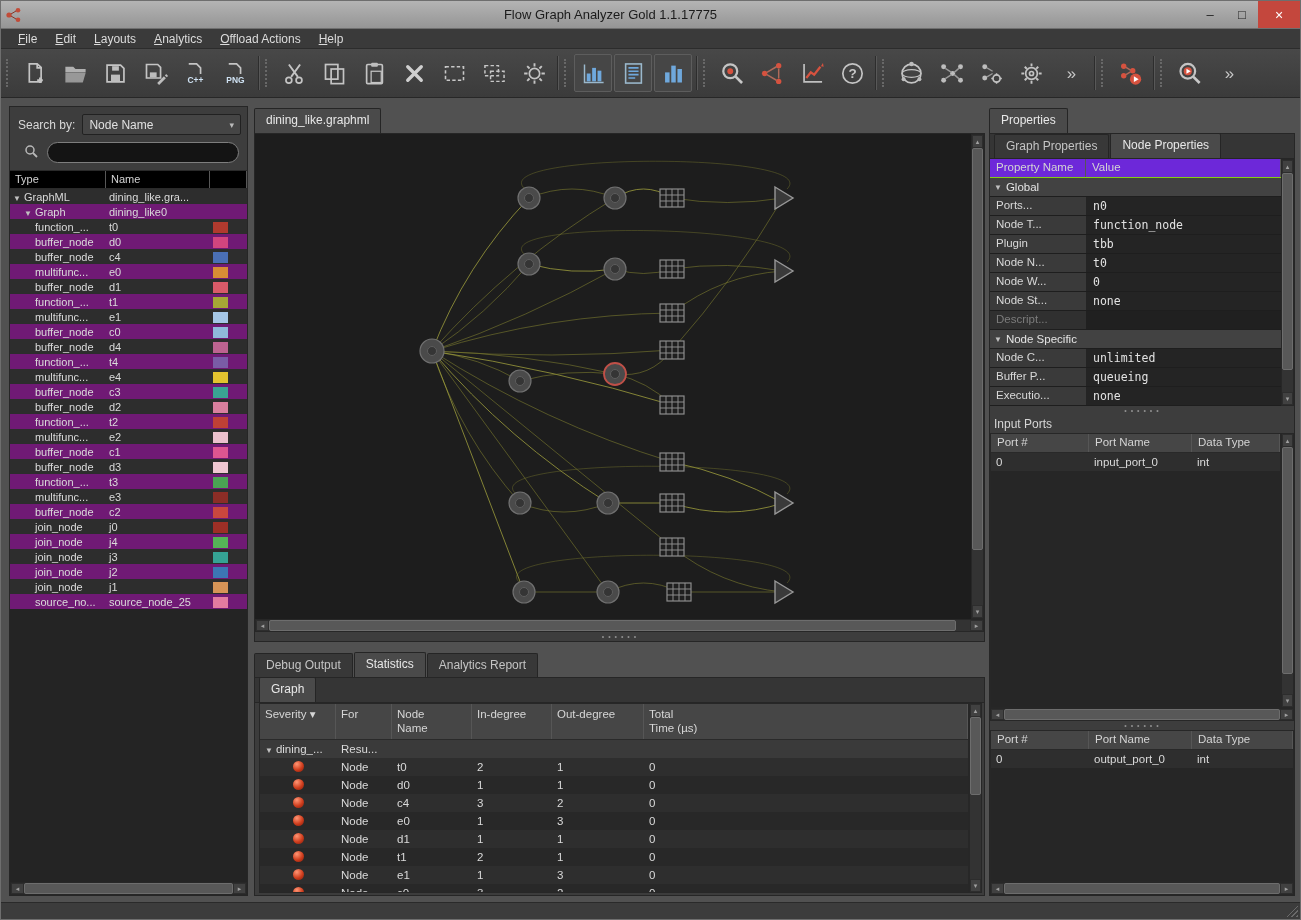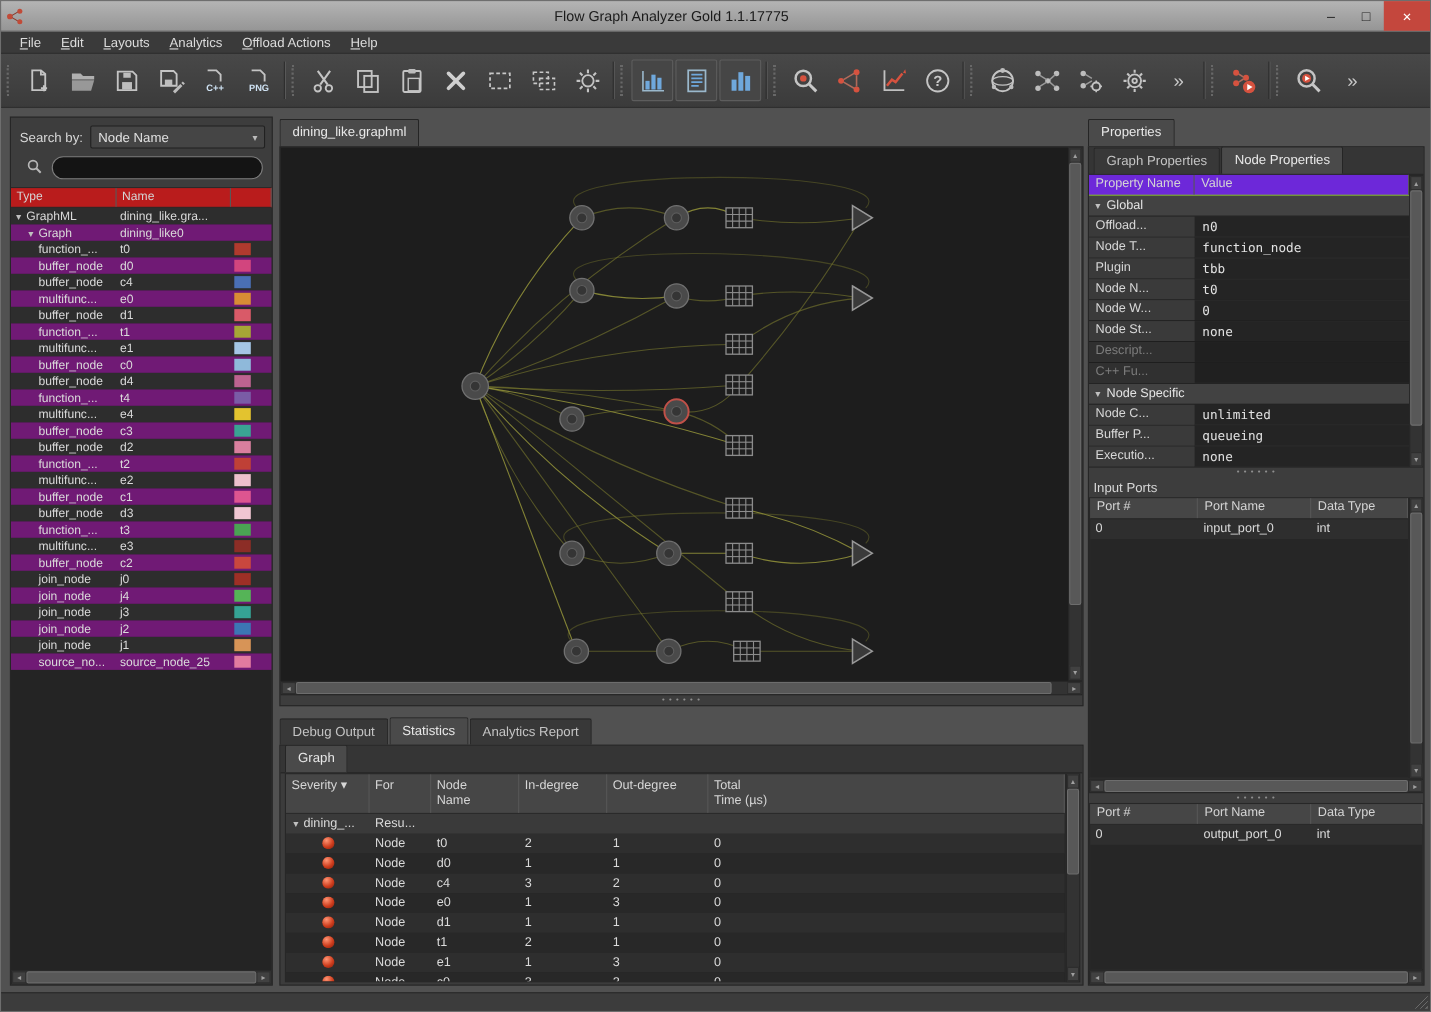--- a/index.html
+++ b/index.html
@@ -50,21 +50,21 @@
   .tabscroll{width:17px;height:18px;margin:0 1px 3px 0;background:#3e3e3e;border:1px solid #2a2a2a;color:#c46a58;font-size:8px;display:flex;align-items:center;justify-content:center;border-radius:2px}
   .pbody{flex:1;border:1px solid #262626;background:#3d3d3d;display:flex;flex-direction:column;min-height:0}
 
   
   .search-row{display:flex;align-items:center;gap:7px;padding:7px 6px 4px 8px}
   .combo{flex:1;height:21px;background:#454545;border:1px solid #212121;border-radius:2px;display:flex;align-items:center;padding:0 6px;color:#e0e0e0}
   .combo .lbl{flex:1}
   .combo .caret{color:#bbb;font-size:9px}
   .search2-row{display:flex;align-items:center;gap:8px;padding:3px 8px 7px 14px}
   .search-input{flex:1;height:21px;border-radius:11px;background:#141414;border:1px solid #7e7e7e;color:#ddd;padding:0 10px;font-size:12px;outline:none}
-  .tree-head{display:grid;grid-template-columns:96px 104px 1fr;height:19px;background:#b91c1c;border-top:1px solid #2a2a2a;border-bottom:1px solid #2a2a2a}
+  .tree-head{display:grid;grid-template-columns:96px 104px 1fr;height:19px;background:#000000;border-top:1px solid #2a2a2a;border-bottom:1px solid #2a2a2a}
   .tree-head .th{border-right:1px solid #585858;padding:2px 5px;font-size:11px;color:#d4d4d4;overflow:hidden}
   .tree-rows{flex:1;background:#242424;overflow:hidden}
   .trow{display:grid;grid-template-columns:96px 104px 1fr;height:15px;background:#2d2d2d;align-items:center}
   .trow.alt{background:#701a75}
   .tcell{font-size:11px;white-space:nowrap;overflow:hidden;text-overflow:ellipsis;padding:0 3px;color:#dadada}
   .exp{font-size:8px;color:#c0c0c0;margin-right:3px}
   .swatch{display:inline-block;width:15px;height:11px;vertical-align:middle}
 
   
   .hscroll{height:13px;background:#333;border:1px solid #272727;display:flex;flex:none}
@@ -886,21 +886,21 @@
           </div>
         <div class="prop-wrap">
           <div class="prop-table">
             <div class="prop-head" id="prop-head">
                 <div class="th">Property Name</div>
                 <div class="th">Value</div>
               </div>
             <div id="prop-rows">
                 <div class="prow group"><span class="exp">▼</span>Global</div>
                 <div class="prow">
-                  <div class="pname">Offload...</div>
+                  <div class="pname">Ports...</div>
                   <div class="pval">n0</div>
                 </div>
                 <div class="prow">
                   <div class="pname">Node T...</div>
                   <div class="pval">function_node</div>
                 </div>
                 <div class="prow">
                   <div class="pname">Plugin</div>
                   <div class="pval">tbb</div>
                 </div>
@@ -911,24 +911,20 @@
                 <div class="prow">
                   <div class="pname">Node W...</div>
                   <div class="pval">0</div>
                 </div>
                 <div class="prow">
                   <div class="pname">Node St...</div>
                   <div class="pval">none</div>
                 </div>
                 <div class="prow disabled">
                   <div class="pname">Descript...</div>
-                  <div class="pval"></div>
-                </div>
-                <div class="prow disabled">
-                  <div class="pname">C++ Fu...</div>
                   <div class="pval"></div>
                 </div>
                 <div class="prow group"><span class="exp">▼</span>Node Specific</div>
                 <div class="prow">
                   <div class="pname">Node C...</div>
                   <div class="pval">unlimited</div>
                 </div>
                 <div class="prow">
                   <div class="pname">Buffer P...</div>
                   <div class="pval">queueing</div>

